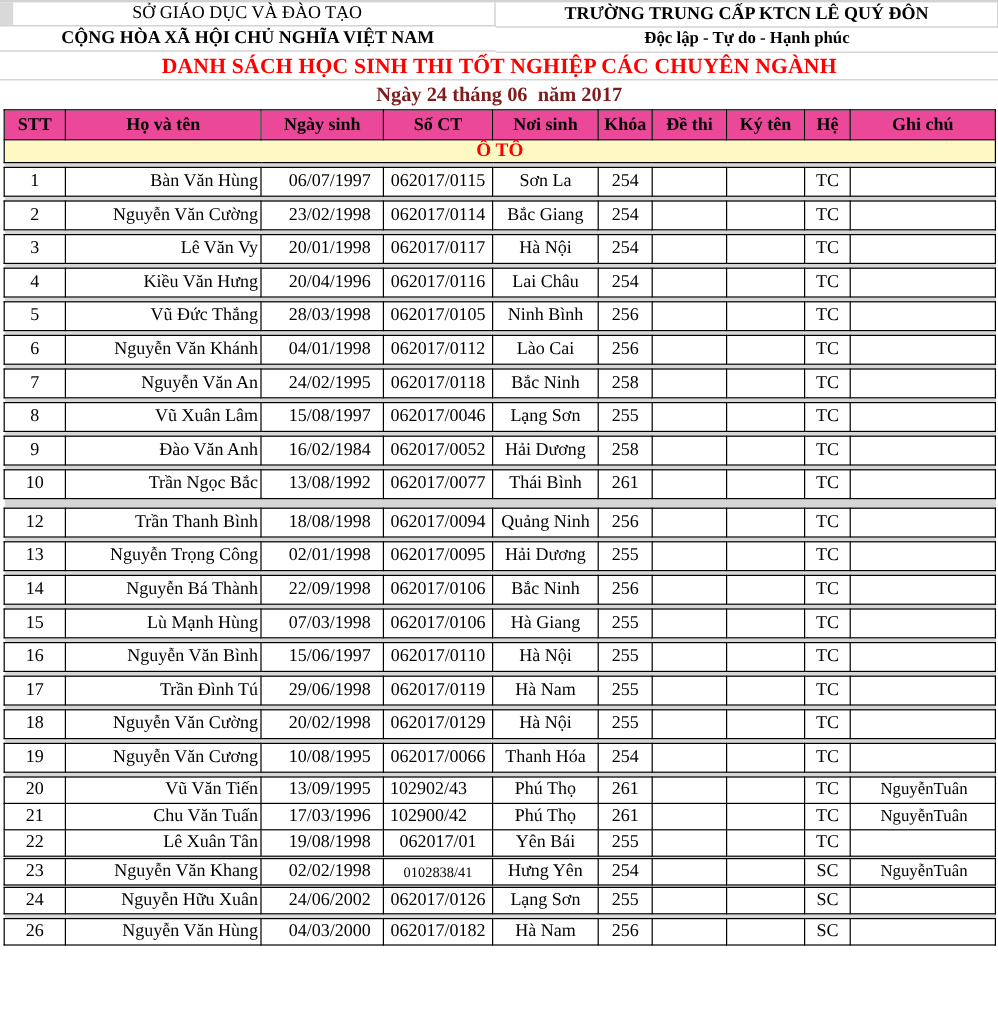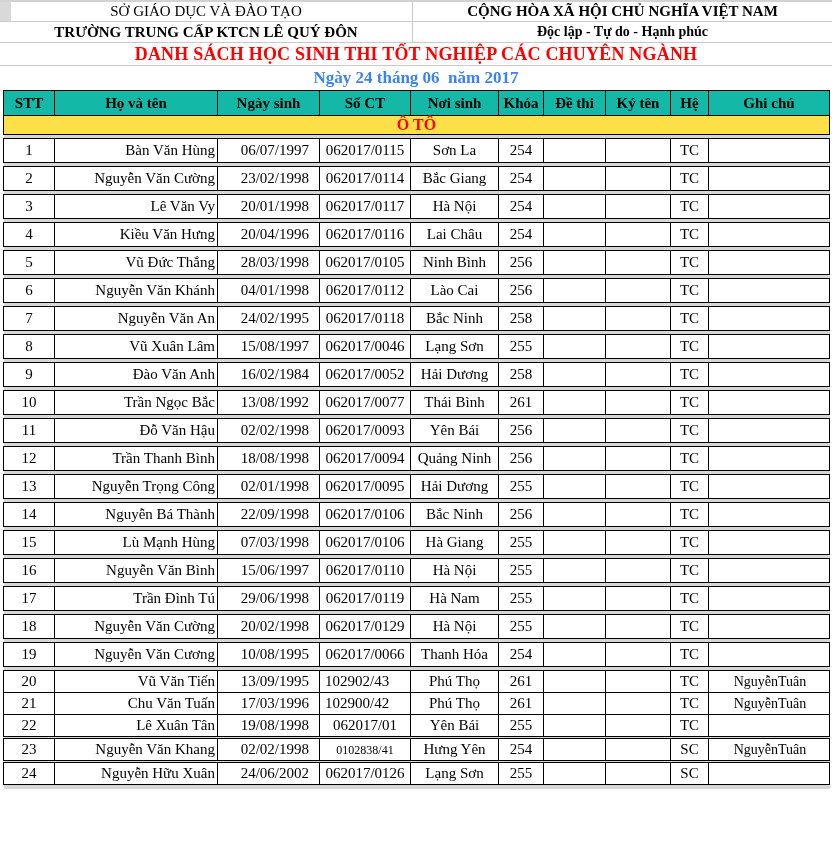--- a/index.html
+++ b/index.html
@@ -27,35 +27,35 @@
   .lh-right.lh-r1 { font-weight:bold; }
   .lh-right.lh-r2 { font-size:14px; }
 
   .doc-title {
     height:23px; display:flex; align-items:center; justify-content:center;
     color:#ff0000; font-weight:bold; font-size:18px;
     border-bottom:1px solid #c9c9c9; letter-spacing:0.2px;
   }
   .doc-date {
     height:24px; display:flex; align-items:center; justify-content:center;
-    color:#3b82f6; font-weight:bold; font-size:17px; white-space:pre;
+    color:#7f1d1d; font-weight:bold; font-size:17px; white-space:pre;
   }
 
   
   table.list {
     border-collapse:collapse; table-layout:fixed;
     width:826px; margin-left:3px;
   }
   table.list th {
-    border:1px solid #000; background:#14b8a6;
+    border:1px solid #000; background:#ec4899;
     font-weight:bold; font-size:15px; height:25px; padding:0 2px;
     text-align:center; overflow:hidden; white-space:nowrap;
   }
   td.section-cell {
-    border:1px solid #000; background:#fde047;
+    border:1px solid #000; background:#fef9c3;
     color:#ff0000; font-weight:bold; font-size:16px;
     text-align:center; height:19px; padding:0; line-height:1;
   }
   table.list td.data {
     border:1px solid #000; background:#fff;
     font-size:15px; padding:0 2px; overflow:hidden; white-space:nowrap;
     line-height:1;
   }
   tr.r-normal td.data { height:24px; }
   tr.r-compact td.data { height:22px; }
@@ -76,22 +76,22 @@
   .c-note { text-align:center; padding-left:4px !important; font-size:14px !important; }
 </style>
 </head>
 <body>
 
 <div class="top-hairline"></div>
 <div class="corner-block"></div>
 
 <div class="letterhead">
   <div class="lh-cell lh-left lh-r1">SỞ GIÁO DỤC VÀ ĐÀO TẠO</div>
+  <div class="lh-cell lh-left lh-r2">TRƯỜNG TRUNG CẤP KTCN LÊ QUÝ ĐÔN</div>
   <div class="lh-cell lh-right lh-r1">CỘNG HÒA XÃ HỘI CHỦ NGHĨA VIỆT NAM</div>
-  <div class="lh-cell lh-left lh-r2">TRƯỜNG TRUNG CẤP KTCN LÊ QUÝ ĐÔN</div>
   <div class="lh-cell lh-right lh-r2">Độc lập - Tự do - Hạnh phúc</div>
 </div>
 
 <div class="doc-title">DANH SÁCH HỌC SINH THI TỐT NGHIỆP CÁC CHUYÊN NGÀNH</div>
 <div class="doc-date">Ngày 24 tháng 06  năm 2017</div>
 
 <table class="list">
   <colgroup>
     <col style="width:51px">
       <col style="width:163px">
@@ -268,32 +268,20 @@
         <td class="data c-place">Thái Bình</td>
         <td class="data c-khoa">261</td>
         <td class="data c-dethi"></td>
         <td class="data c-kyten"></td>
         <td class="data c-he">TC</td>
         <td class="data c-note"></td>
       </tr>
       <tr class="spacer">
         <td colspan="10"></td>
       </tr>
-      <tr class="r-normal">
-        <td class="data c-stt">11</td>
-        <td class="data c-name">Đỗ Văn Hậu</td>
-        <td class="data c-dob">02/02/1998</td>
-        <td class="data c-ct">062017/0093</td>
-        <td class="data c-place">Yên Bái</td>
-        <td class="data c-khoa">256</td>
-        <td class="data c-dethi"></td>
-        <td class="data c-kyten"></td>
-        <td class="data c-he">TC</td>
-        <td class="data c-note"></td>
-      </tr>
       <tr class="spacer">
         <td colspan="10"></td>
       </tr>
       <tr class="r-normal">
         <td class="data c-stt">12</td>
         <td class="data c-name">Trần Thanh Bình</td>
         <td class="data c-dob">18/08/1998</td>
         <td class="data c-ct">062017/0094</td>
         <td class="data c-place">Quảng Ninh</td>
         <td class="data c-khoa">256</td>
@@ -475,14 +463,26 @@
         <td class="data c-kyten"></td>
         <td class="data c-he">SC</td>
         <td class="data c-note"></td>
       </tr>
       <tr class="spacer thin">
         <td colspan="10"></td>
       </tr>
       <tr class="spacer thin">
         <td colspan="10"></td>
       </tr>
+      <tr class="r-semi">
+        <td class="data c-stt">26</td>
+        <td class="data c-name">Nguyễn Văn Hùng</td>
+        <td class="data c-dob">04/03/2000</td>
+        <td class="data c-ct">062017/0182</td>
+        <td class="data c-place">Hà Nam</td>
+        <td class="data c-khoa">256</td>
+        <td class="data c-dethi"></td>
+        <td class="data c-kyten"></td>
+        <td class="data c-he">SC</td>
+        <td class="data c-note"></td>
+      </tr>
     </tbody>
 </table>
 
 </body></html>

